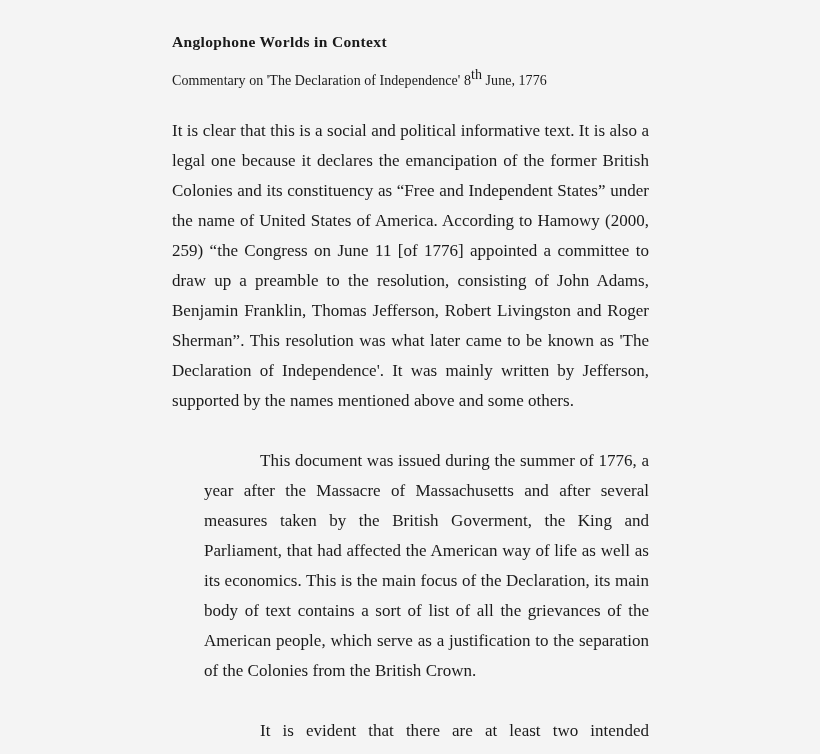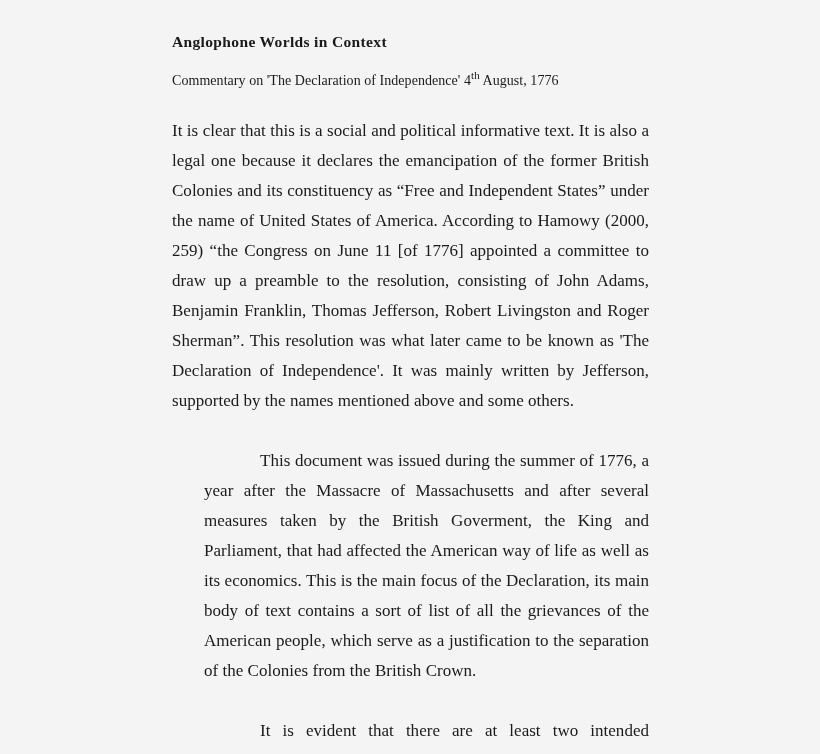--- a/index.html
+++ b/index.html
@@ -38,21 +38,21 @@
   .doc-subtitle {
     font-size: 14px;
     font-weight: normal;
     margin: 0;
     padding-top: 19px;
     line-height: 20px;
     white-space: nowrap;
     letter-spacing: 0.05px;
   }
   .doc-subtitle sup {
-    font-size: 11px;
+    font-size: 14px;
     vertical-align: super;
     line-height: 0;
   }
   .para {
     font-size: 17px;
     line-height: 30px;
     text-align: justify;
     text-justify: inter-word;
     margin: 0;
     letter-spacing: 0.02px;
@@ -68,21 +68,21 @@
 </style>
 </head>
 <body style="background: rgb(244, 244, 244); color: rgb(26, 26, 26);">
 
 <div class="page">
   <div class="doc-body">
 
     <h1 class="doc-title">Anglophone Worlds in Context</h1>
 
     <h2 class="doc-subtitle">
-      <span>Commentary on 'The Declaration of Independence' 4</span><sup>th</sup><span> August, 1776</span>
+      <span>Commentary on 'The Declaration of Independence' 8</span><sup>th</sup><span> June, 1776</span>
     </h2>
 
     <p class="para first">It is clear that this is a social and political informative text. It is also a legal one because it declares the emancipation of the former British Colonies and its constituency as “Free and Independent States” under the name of United States of America. According to Hamowy (2000, 259) “the Congress on June 11 [of 1776] appointed a committee to draw up a preamble to the resolution, consisting of John Adams, Benjamin Franklin, Thomas Jefferson, Robert Livingston and Roger Sherman”. This resolution was what later came to be known as 'The Declaration of Independence'. It was mainly written by Jefferson, supported by the names mentioned above and some others.</p>
 
     <p class="para indented">This document was issued during the summer of 1776, a year after the Massacre of Massachusetts and after several measures taken by the British Goverment, the King and Parliament, that had affected the American way of life as well as its economics. This is the main focus of the Declaration, its main body of text contains a sort of list of all the grievances of the American people, which serve as a justification to the separation of the Colonies from the British Crown.</p>
 
     <p class="para indented">It is evident that there are at least two intended destinataries of this text. Of course it is aimed at the American people to acknowledge their indepencence, and drive them forward in the fight to throw the current British administration out of power. However there is another destinatary, overseas nations, that can actually be consider a dual one. On one side the British crown may be found, on the other the rest of the free nations, France particularly. There is also a dual intention.</p>
 
   </div>
 </div>

